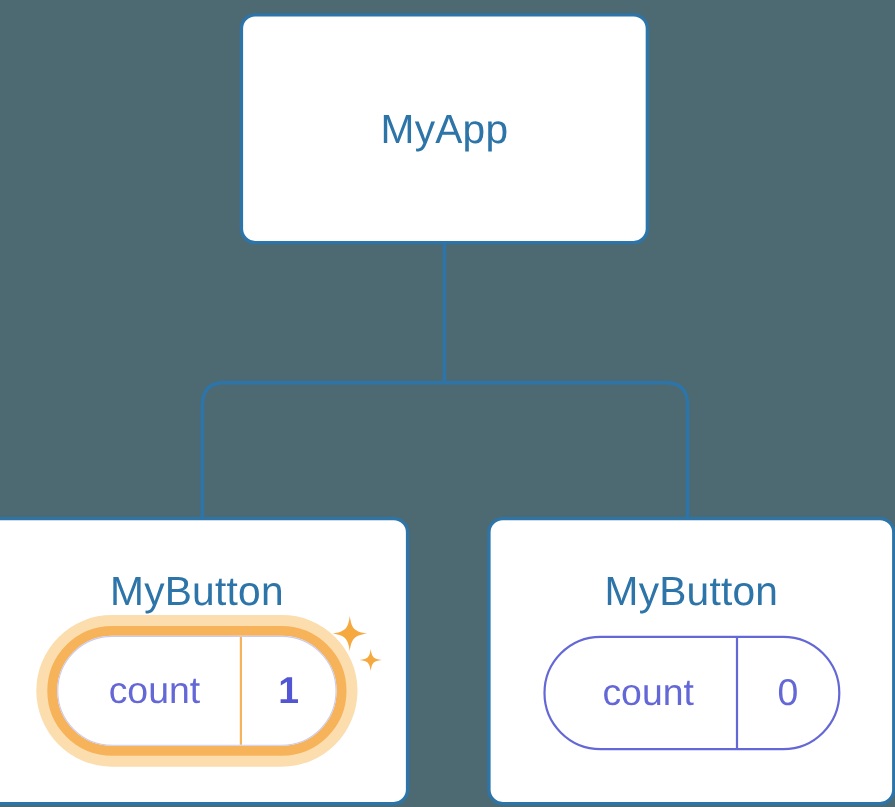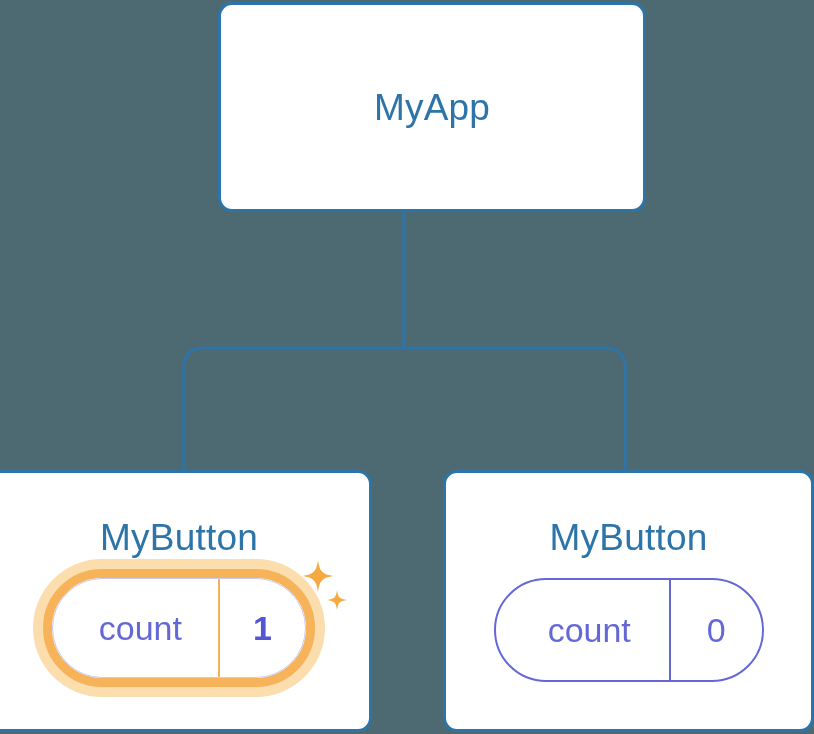--- a/index.html
+++ b/index.html
@@ -42,22 +42,22 @@
     color: #2d74a8;
     font-size: 37px;
     font-weight: 400;
     letter-spacing: 0.2px;
     line-height: 1;
     white-space: nowrap;
   }
 
   #node-app {
     left: 218px;
-    top: 2px;
-    width: 428px;
+    top: 12px;
+    width: 372px;
     height: 210px;
     justify-content: center;
   }
 
   #node-btn-left {
     left: -14px;
     top: 470px;
     width: 386px;
     height: 262px;
     padding-top: 46px;

